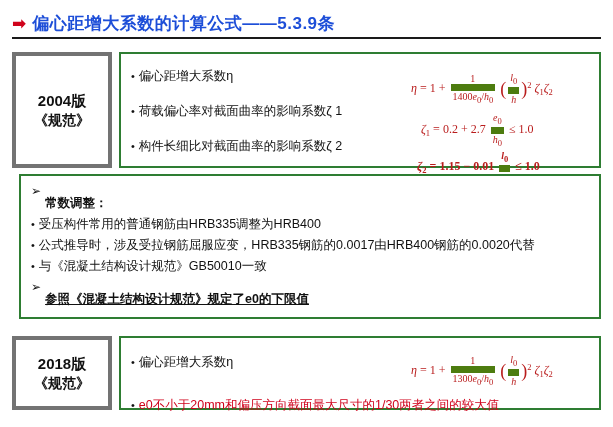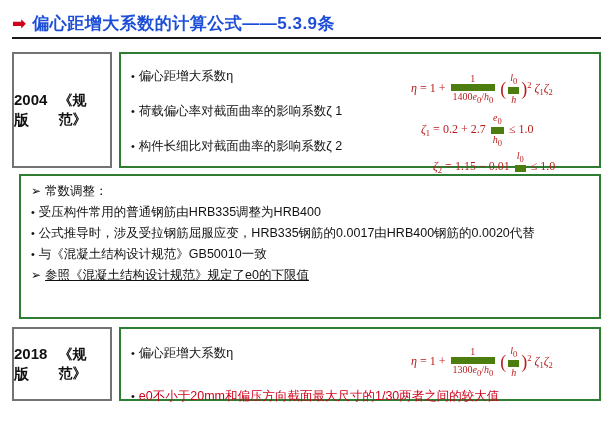--- a/index.html
+++ b/index.html
@@ -32,27 +32,27 @@
   
   .body{
     position:absolute;left:12px;top:46px;width:589px;height:372px;
   }
   .row{
     position:absolute;left:0;width:589px;display:flex;
     box-sizing:border-box;
   }
   .row1{top:6px;height:116px;}
   .row2{top:128px;height:145px;}
-  .row3{top:281px;height:74px;}
+  .row3{top:290px;height:74px;}
 
   .label-cell{
     width:100px;flex:0 0 100px;
-    border:2px solid #737373;
+    border:4px solid #737373;
     background:#ffffff;
-    display:flex;flex-direction:row;align-items:center;justify-content:center;
+    display:flex;flex-direction:column;align-items:center;justify-content:center;
     box-sizing:border-box;
     font-weight:bold;
     color:#111;
   }
   .label-cell .l1{font-size:15px;line-height:20px;}
   .label-cell .l2{font-size:14px;line-height:19px;}
 
   .content-cell{
     flex:1 1 auto;margin-left:7px;
     border:2px solid #2e7d32;
@@ -69,21 +69,21 @@
     margin-bottom:2px;
     position:relative;
   }
   .bullet{
     color:#111;flex:0 0 auto;margin-right:4px;font-size:11px;line-height:17px;
   }
   .bullet.sq{color:#111;}
   .bullet.arrow{color:#111;font-size:12px;}
   .ltext{flex:1 1 auto;}
 
-  .bold{font-weight:normal;}
+  .bold{font-weight:bold;margin-top:12px;}
   .underline{text-decoration:underline;}
   .red{color:#d0021b;}
 
   
   .formula{
     position:absolute;
     font-family:"Liberation Serif","DejaVu Serif",serif;
     font-size:12px;color:#b91c1c;white-space:nowrap;
   }
   .f-it{font-style:italic;}
@@ -92,21 +92,21 @@
   .frac{
     display:inline-block;vertical-align:middle;text-align:center;
     margin:0 2px;
   }
   .frac .num{display:block;font-size:10px;line-height:11px;padding:0 2px;}
   .frac .den{display:block;font-size:10px;line-height:12px;border-top:7px solid #4d7c0f;padding:0 2px;}
   .bigparen{font-size:18px;vertical-align:-3px;}
 
   .f1{left:290px;top:18px;}
   .f2{left:300px;top:58px;}
-  .f3{left:312px;top:96px;}
+  .f3{left:296px;top:96px;font-weight:bold;}
   .f4{left:290px;top:16px;}
 
   .row1 .content-cell .line.l-a{margin-top:8px;}
   .row1 .content-cell .line.l-b{margin-top:18px;}
   .row1 .content-cell .line.l-c{margin-top:18px;}
 
   .row3 .content-cell .line.r3a{margin-top:10px;}
   .row3 .content-cell .line.r3b{margin-top:26px;font-size:12.5px;}
 
   .row2 .line{margin-bottom:4px;}

